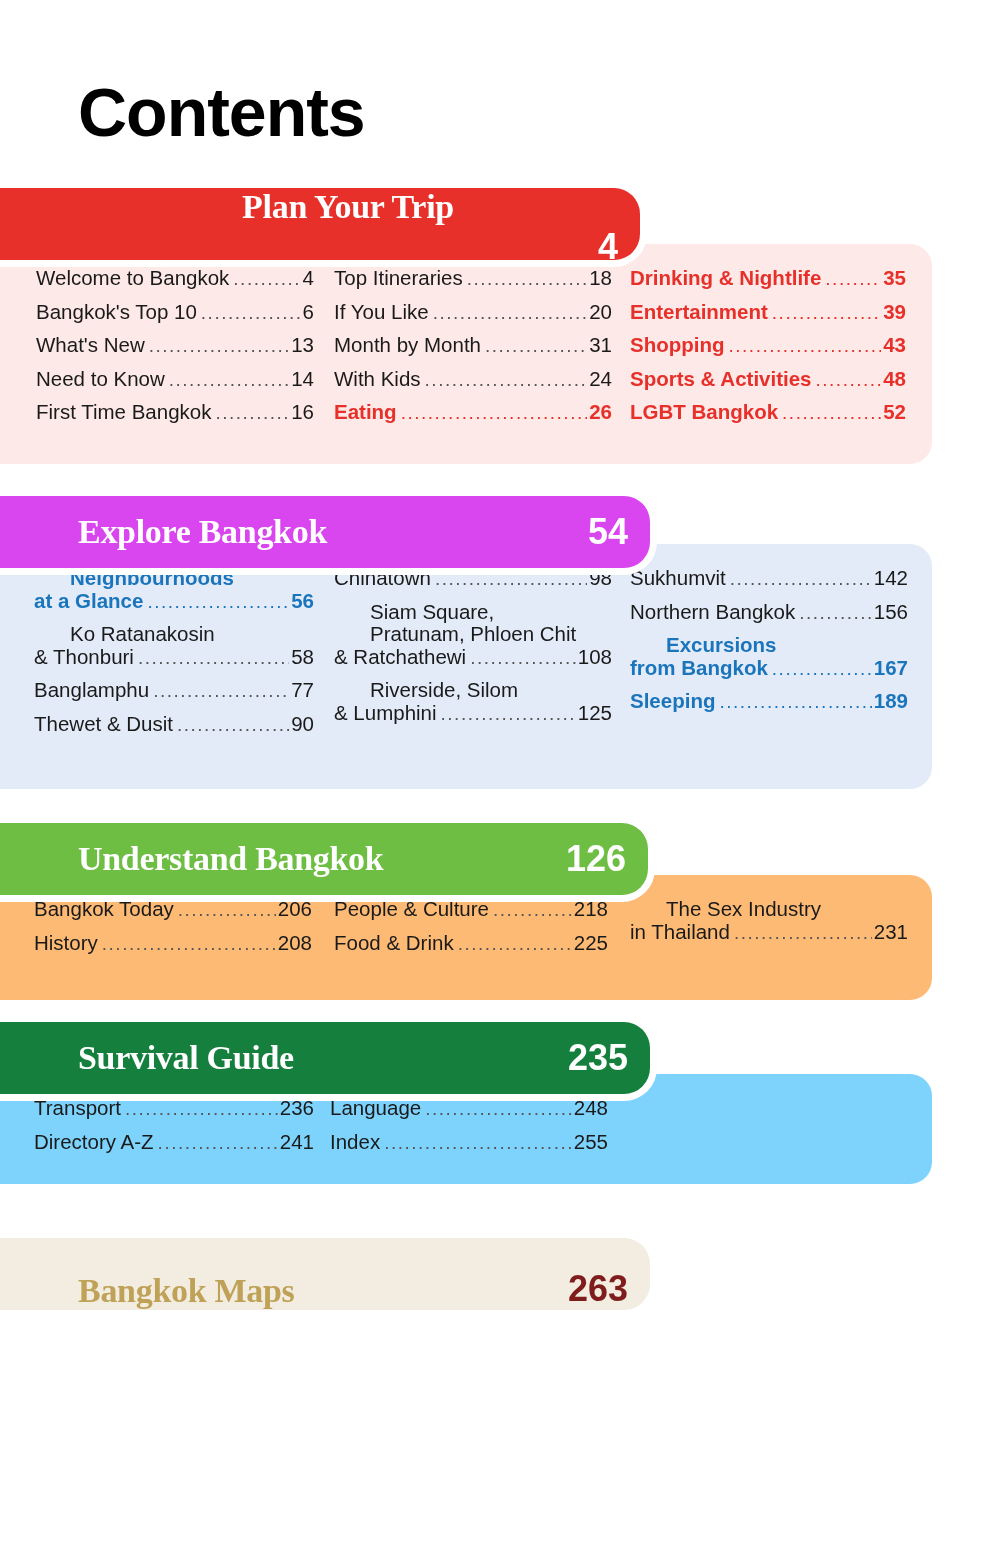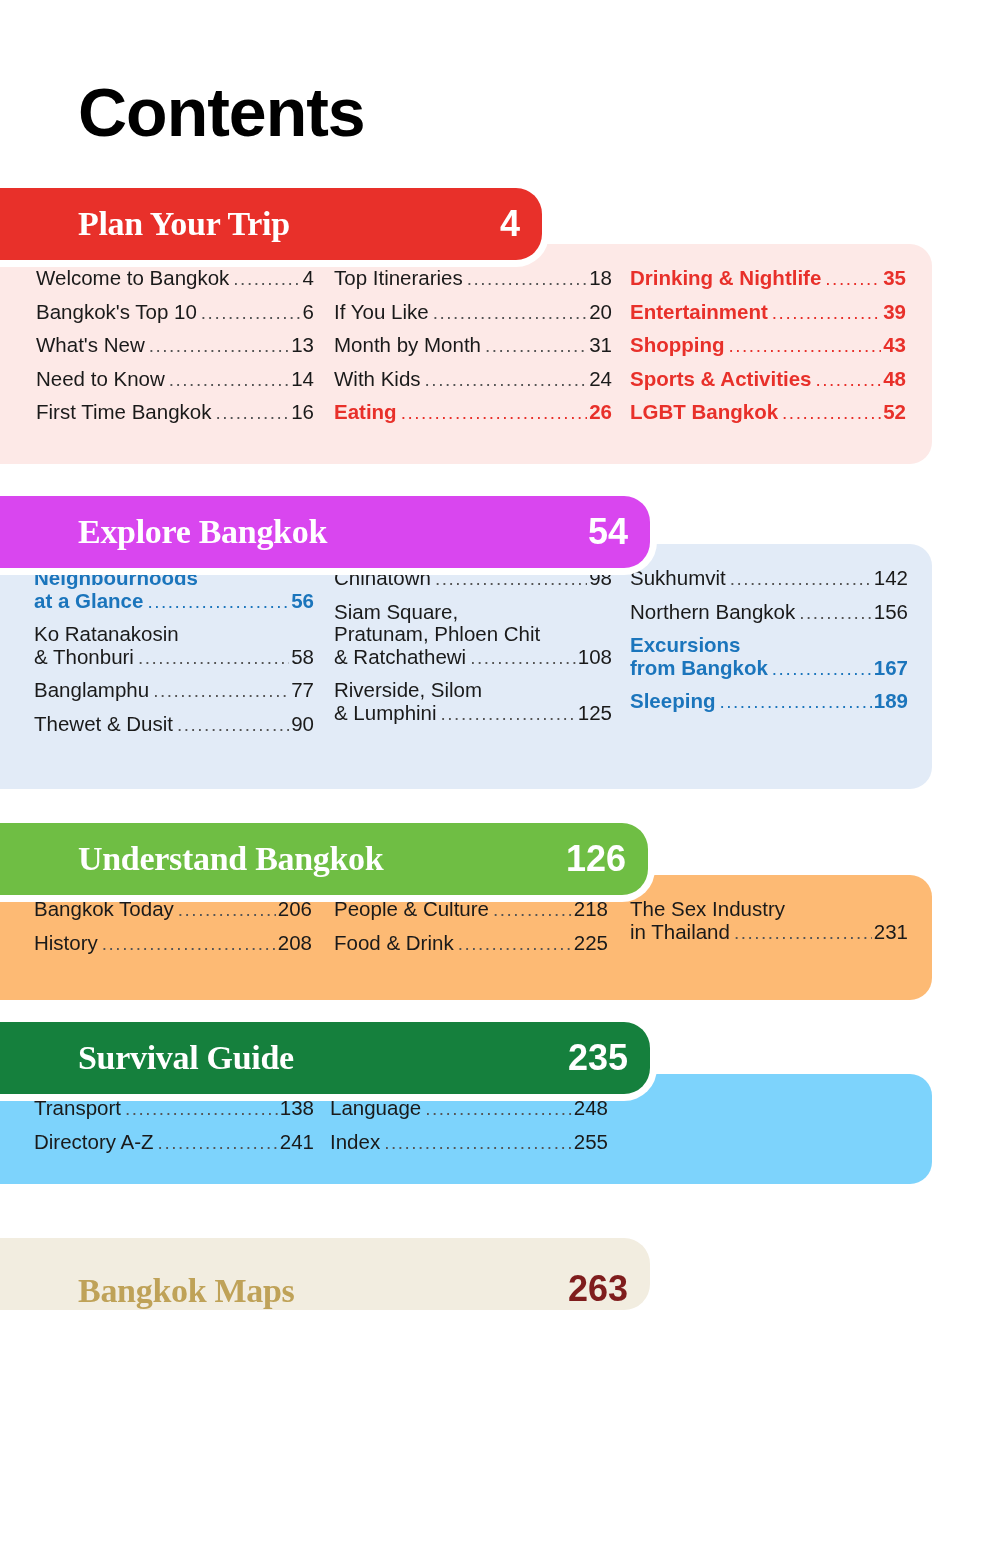--- a/index.html
+++ b/index.html
@@ -127,20 +127,21 @@
   }
   .entry .pg {
     white-space: nowrap;
     text-align: right;
     flex: 0 0 auto;
   }
   .entry .extra-line {
     display: block;
     white-space: nowrap;
     margin-bottom: 2px;
+    margin-left: 36px;
   }
 
   
   .entry.hl {
     font-weight: bold;
   }
   .entry.hl .dots { font-weight: normal; }
 
   
   
@@ -285,21 +286,21 @@
           <div class="entry hl">
             <span class="leaderline">
               <span class="label">LGBT Bangkok</span>
               <span class="dots">............................................................</span>
               <span class="pg">52</span>
             </span>
           </div>
         </div>
       </div>
     </div>
-    <div class="banner" style="width: 542px;">
+    <div class="banner" style="width: 640px; flex-direction: column;">
       <span class="banner-title">Plan Your Trip</span>
       <span class="banner-page">4</span>
     </div>
   </div>
 <div id="sec-explore" class="section">
     <div class="panel" style="width: 932px; top: 48px; height: 245px;">
       <div class="cols">
         <div class="col" style="left: 34px; width: 280px; top: 24px;">
           <div class="entry hl">
             <span class="extra-line">Neighbourhoods</span>
@@ -449,21 +450,21 @@
     </div>
   </div>
 <div id="sec-survival" class="section">
     <div class="panel" style="width: 932px; top: 52px; height: 110px;">
       <div class="cols">
         <div class="col" style="left: 34px; width: 280px; top: 24px;">
           <div class="entry">
             <span class="leaderline">
               <span class="label">Transport</span>
               <span class="dots">............................................................</span>
-              <span class="pg">138</span>
+              <span class="pg">236</span>
             </span>
           </div>
           <div class="entry">
             <span class="leaderline">
               <span class="label">Directory A-Z</span>
               <span class="dots">............................................................</span>
               <span class="pg">241</span>
             </span>
           </div>
         </div>

